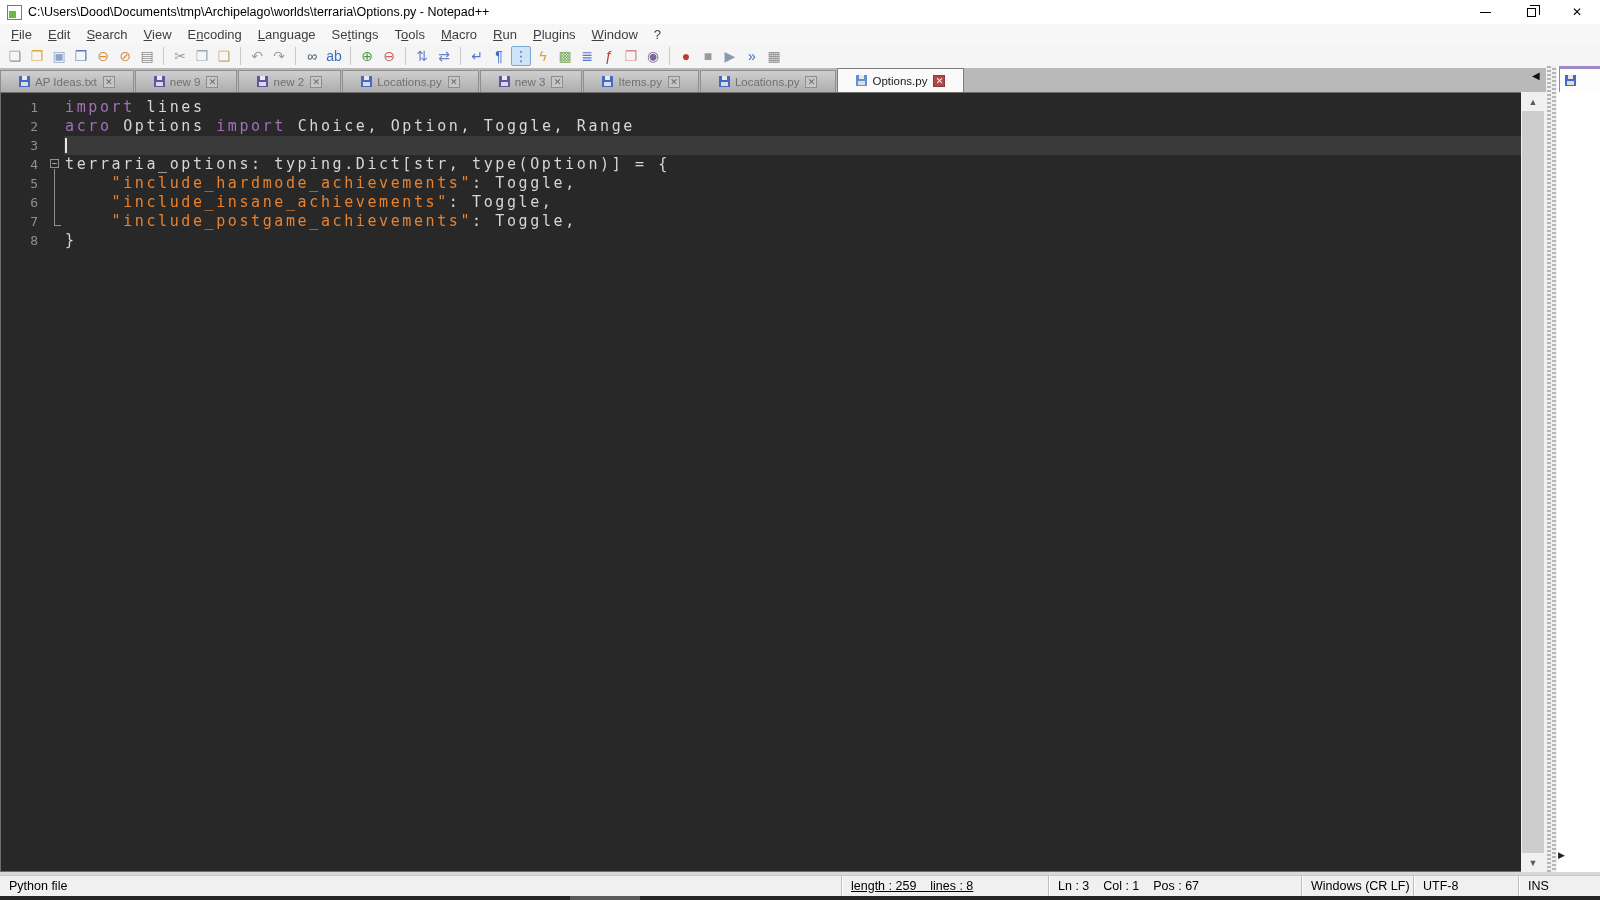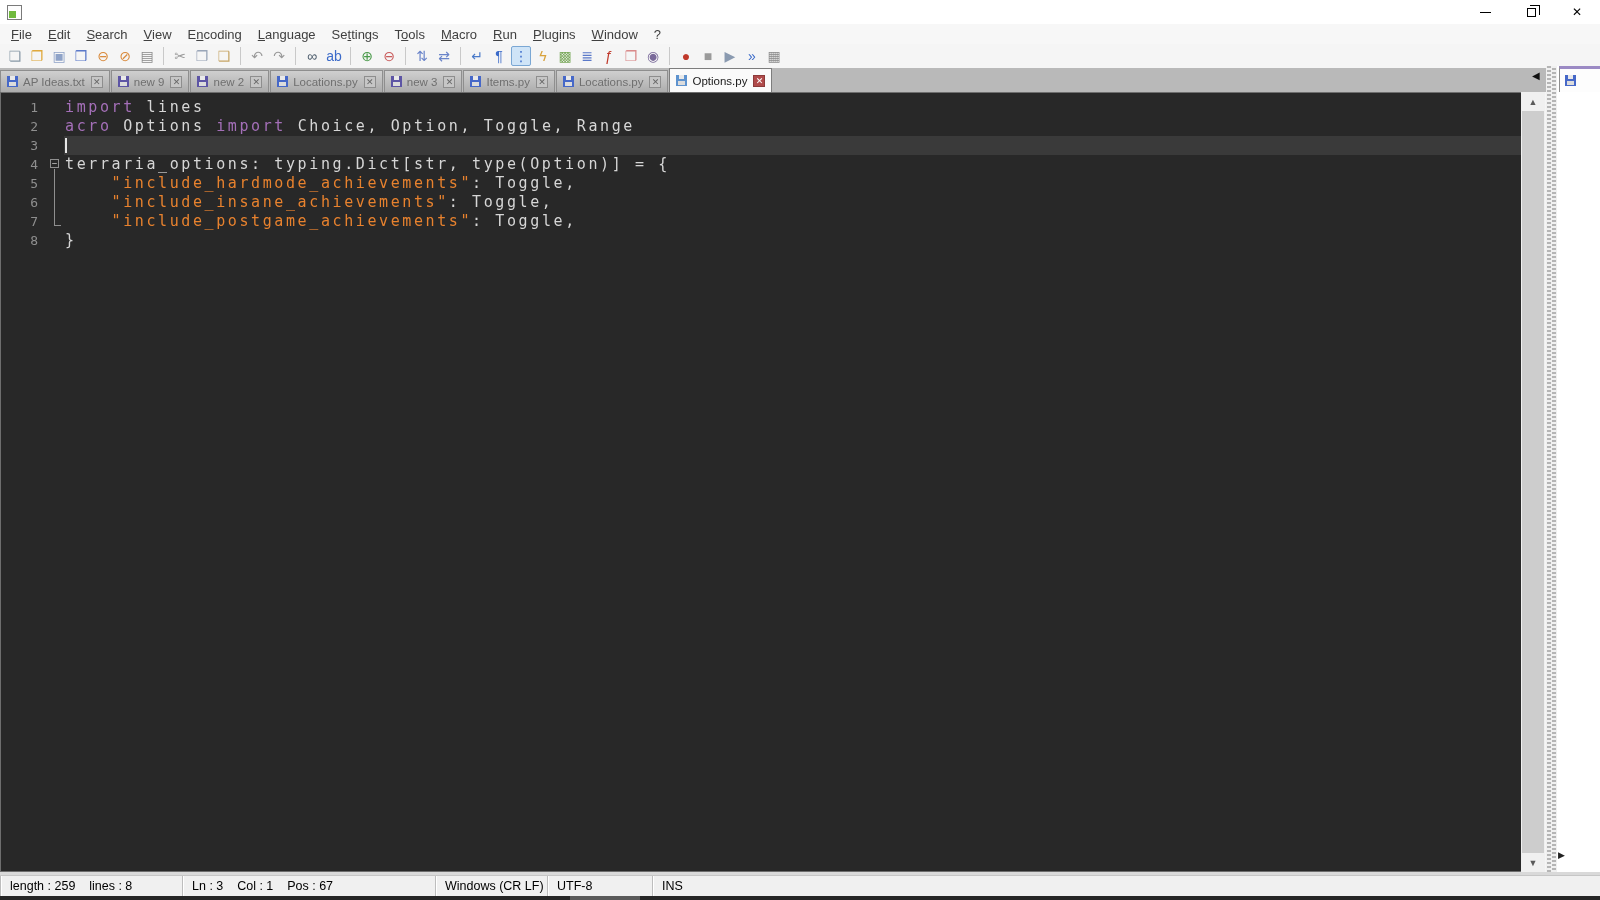--- a/index.html
+++ b/index.html
@@ -34,21 +34,21 @@
   .toolbar { position:absolute; left:0; top:44px; width:1600px; height:24px; background:#f5f5f5;
     display:flex; align-items:center; padding-left:4px; }
   .tbicon { width:20px; height:20px; margin:0 1px; display:flex; align-items:center;
     justify-content:center; font-size:14px; line-height:14px; border-radius:2px; }
   .tbicon.active { background:#cfe4f7; border:1px solid #7aa7d4; }
   .tbsep { width:1px; height:18px; background:#c9c9c9; margin:0 5px; }
 
   
   .tabbar { position:absolute; left:0; top:68px; width:1546px; height:24px; background:#b9b9b9;
     display:flex; align-items:flex-end; }
-  .tab { height:22px; margin-right:1px; display:flex; align-items:center; padding:0 6px;
+  .tab { height:22px; margin-right:1px; display:flex; align-items:center; padding:0 18px;
     background:linear-gradient(#cfcfcf,#adadad); border:1px solid #8e8e8e; border-bottom:none;
     font-size:11.5px; color:#6f6f6f; white-space:nowrap; }
   .tab.active { height:24px; background:#fafafa; color:#1a1a1a; border-color:#7d7d7d; }
   .floppy { width:11px; height:11px; margin-right:5px; position:relative; display:inline-block; }
   .floppy::before { content:""; position:absolute; left:3px; top:0; width:5px; height:4px; background:#e9e9e9; }
   .floppy::after { content:""; position:absolute; left:2px; bottom:1px; width:7px; height:4px; background:#dcdcdc; }
   .floppy.saved { background:#4668c8; }
   .floppy.modified { background:#5d55a5; }
   .floppy.activefile { background:#5e93cf; }
   .tabclose { width:12px; height:12px; margin-left:6px; font-size:9px; line-height:11px;
@@ -95,33 +95,34 @@
     padding-left:5px; }
   .sv-arrow { position:absolute; left:1px; bottom:12px; font-size:9px; color:#222; }
 
   
   .statusgap { position:absolute; left:0; top:872px; width:1600px; height:3px; background:#d9d9d9; }
   .statusbar { position:absolute; left:0; top:875px; width:1600px; height:21px; background:#f0f0f0;
     display:flex; align-items:center; font-size:12.5px; color:#000; border-top:1px solid #c6c6c6; }
   .ssec { height:100%; display:flex; align-items:center; padding-left:9px; white-space:pre;
     border-left:1px solid #bdbdbd; box-shadow:inset 1px 0 0 #ffffff; }
   .s-left { flex:1; border-left:none; box-shadow:none; }
-  .s-len { width:182px; } .s-caret { width:253px; } .s-eol { width:112px; }
-  .s-enc { width:105px; } .s-ins { width:100px;text-align:center; }
+  .s-len { width:207px;text-decoration:underline; } .s-caret { width:253px; } .s-eol { width:112px; }
+  .s-enc { width:105px; } .s-ins { width:82px;text-align:center; }
 
   .bottomstrip { position:absolute; left:0; top:896px; width:1600px; height:4px; background:#262626; }
   .bottomstrip .seg { position:absolute; left:570px; top:0; width:70px; height:4px; background:#5a5a5a; }
 </style>
 </head>
 <body>
 
 <div class="window">
 
   <div class="titlebar">
     <span class="appicon"></span>
+    <span class="title">C:\Users\Dood\Documents\tmp\Archipelago\worlds\terraria\Options.py - Notepad++</span>
     <div class="wincontrols">
       <div class="wbtn">
           <span class="min"></span>
         </div>
       <div class="wbtn">
           <span class="restore"></span>
         </div>
       <div class="wbtn">
           <span class="x">✕</span>
         </div>
@@ -295,20 +296,21 @@
 
   <div class="secondview">
     <div class="sv-tab">
       <span class="floppy saved"></span>
     </div>
     <span class="sv-arrow">▶</span>
   </div>
 
   <div class="statusgap"></div>
   <div class="statusbar">
+    <div class="ssec s-left">Python file</div>
     <div class="ssec s-len">length : 259    lines : 8</div>
     <div class="ssec s-caret">Ln : 3    Col : 1    Pos : 67</div>
     <div class="ssec s-eol">Windows (CR LF)</div>
     <div class="ssec s-enc">UTF-8</div>
     <div class="ssec s-ins">INS</div>
   </div>
 
   <div class="bottomstrip">
       <div class="seg"></div>
     </div>

